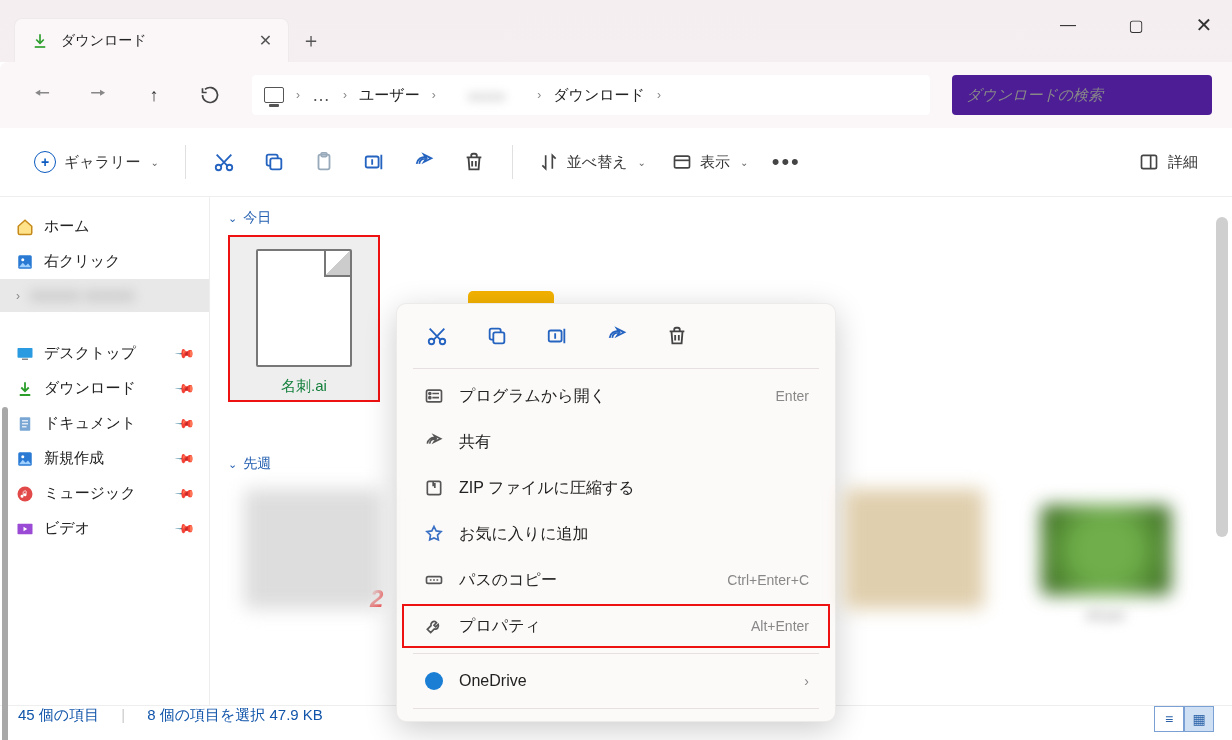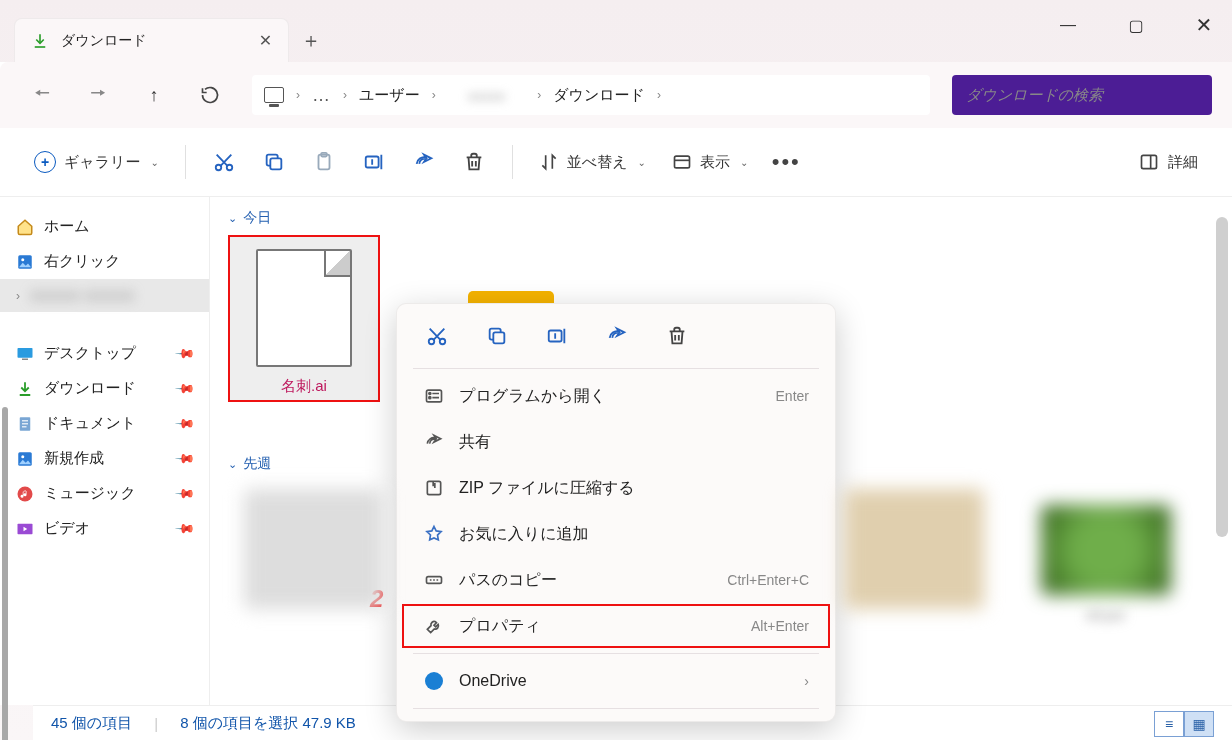--- a/index.html
+++ b/index.html
@@ -56,21 +56,21 @@
 
   
   .content { flex: 1; position: relative; padding: 12px 18px; }
   .grouphdr { display: flex; align-items: center; gap: 6px; font-size: 14px; color: #235fb0; margin-bottom: 8px; }
   .grouphdr .chev { font-size: 11px; }
 
   .file-tile { width: 152px; text-align: center; position: relative; }
   .file-tile.selected { border: 2px solid #e11; padding: 6px 4px 4px 4px; background: #eee; }
   .page-icon { width: 96px; height: 118px; margin: 6px auto 10px; border: 2px solid #777; border-radius: 2px; position: relative; background: #fff; }
   .page-icon .fold { position: absolute; top: 0; right: 0; width: 26px; height: 26px; background: linear-gradient(135deg, #fff 0 50%, #ccc 50% 100%); border-left: 2px solid #777; border-bottom: 2px solid #777; }
-  .file-tile .fname { font-size: 15px; color: #be185d; }
+  .file-tile .fname { font-size: 15px; color: #15803d; }
 
   .folder-peek { position: absolute; top: 56px; left: 240px; width: 86px; height: 14px; background: #f5b301; border-radius: 5px 5px 0 0; }
 
   .grouphdr.g2 { margin-top: 30px; }
   .blurthumb { width: 140px; height: 120px; border-radius: 6px; filter: blur(9px); background: #ddd; display: inline-block; margin: 8px 16px; vertical-align: top; }
   .blurthumb.b2 { background: #e0cfae; }
   .blurthumb.b3 { background: radial-gradient(circle at center, #6fae4a 40%, #3a6b1f 90%); width:130px; height:90px; margin-top:24px;}
   .blurlabel { text-align:center; filter: blur(6px); font-size:14px; color:#888; margin-top:4px;}
 
   .content-scroll { position: absolute; right: 4px; top: 20px; width: 12px; height: 320px; background: #cfcfcf; border-radius: 6px; }
@@ -87,21 +87,21 @@
   .ctx-iconrow span.dark { color: #333; }
   .ctx-item { display: flex; align-items: center; gap: 14px; padding: 12px 22px; font-size: 16px; color: #222; position: relative; }
   .ctx-item .short { margin-left: auto; color: #888; font-size: 14px; }
   .ctx-item .arrow { margin-left: auto; color: #888; font-size: 14px; }
   .ctx-item .cicon { width: 22px; height: 22px; display:flex; align-items:center; justify-content:center; color:#555;}
   .ctx-item.highlight { outline: 2.5px solid #e11; outline-offset: -3px; }
   .ctx-item .onedrive-icon { width:18px; height:18px; border-radius:50%; background:#1a7fd4;}
   .ctx-sep { height:1px; background:#e6e0e2; margin: 4px 12px;}
 
   
-  .statusbar { height: 36px; display: flex; align-items: center; padding: 0 18px; gap: 22px; font-size: 15px; color: #1155aa; border-top: 1px solid #eee; background:#fff;margin-left:33px;}
+  .statusbar { height: 36px; display: flex; align-items: flex-start; padding: 0 18px; gap: 22px; font-size: 15px; color: #1155aa; border-top: 1px solid #eee; background:#fff;}
   .statusbar .seg { }
   .viewtoggles { margin-left: auto; display: flex; gap: 0; }
   .viewtoggles span { width: 30px; height: 26px; display: flex; align-items: center; justify-content: center; border: 1px solid #7aa0d4; font-size: 14px; color:#2b62a8;}
   .viewtoggles span.active { background: #cfe0f5; }
 
   .nav-scroll { position:absolute; left:2px; top:210px; width:6px; height:490px; background:#a8a8a8; border-radius:3px;}
 
   svg { display:block; }
 </style>
 </head>

